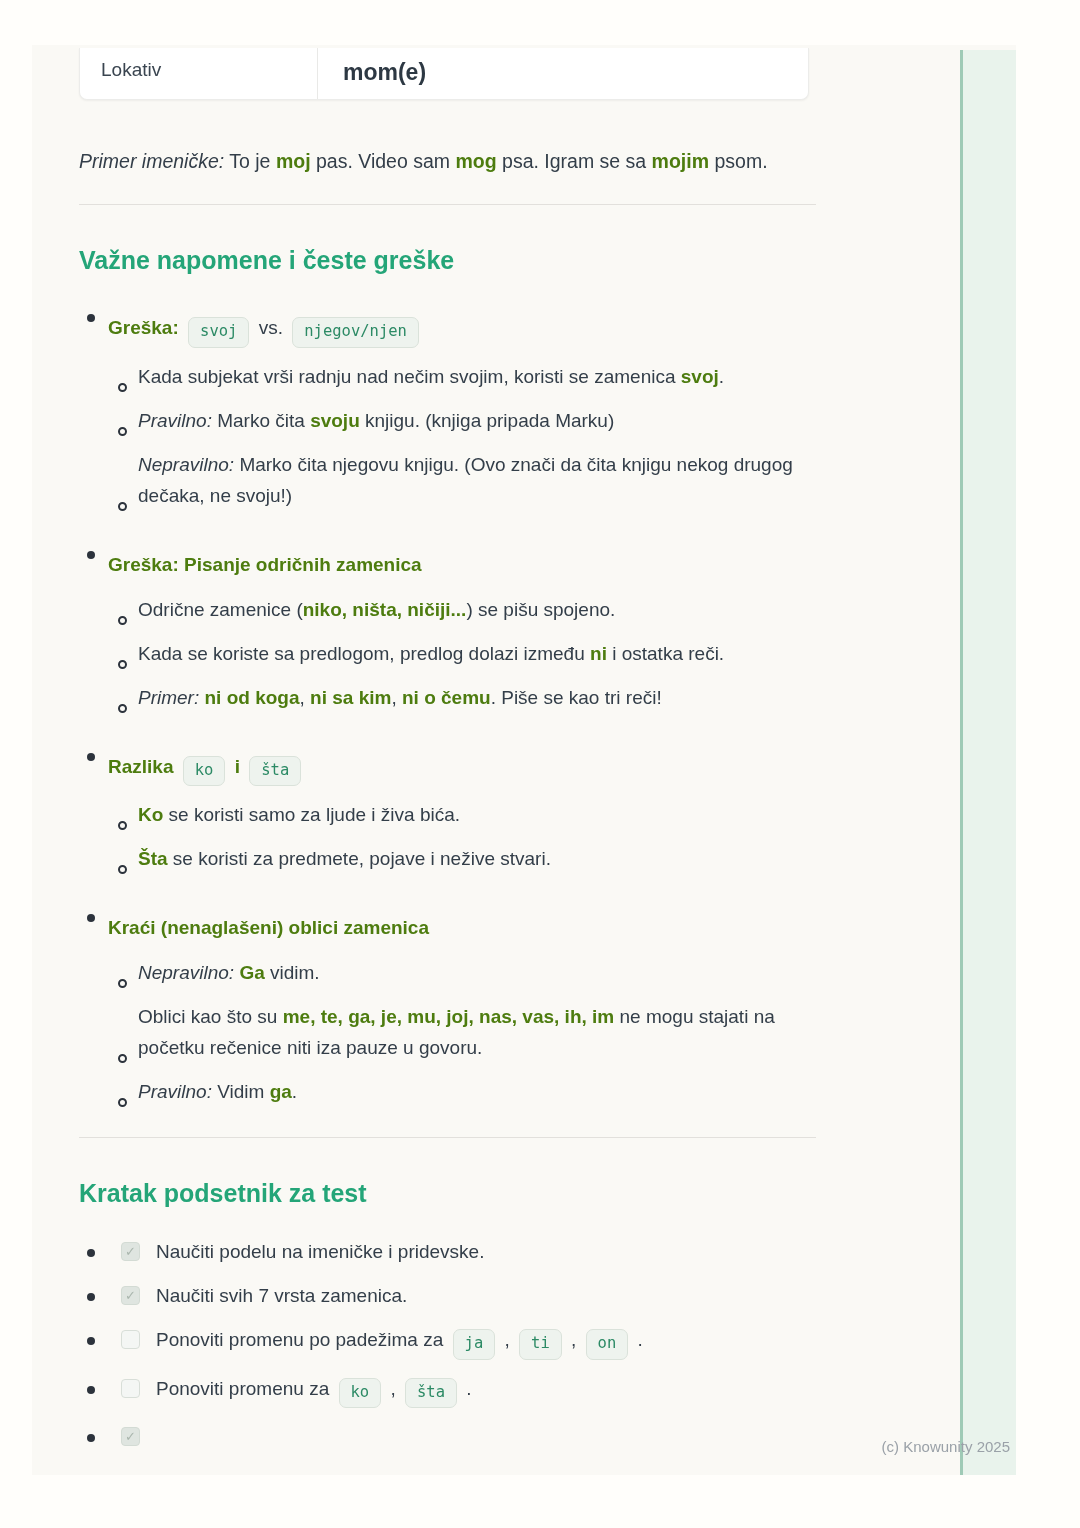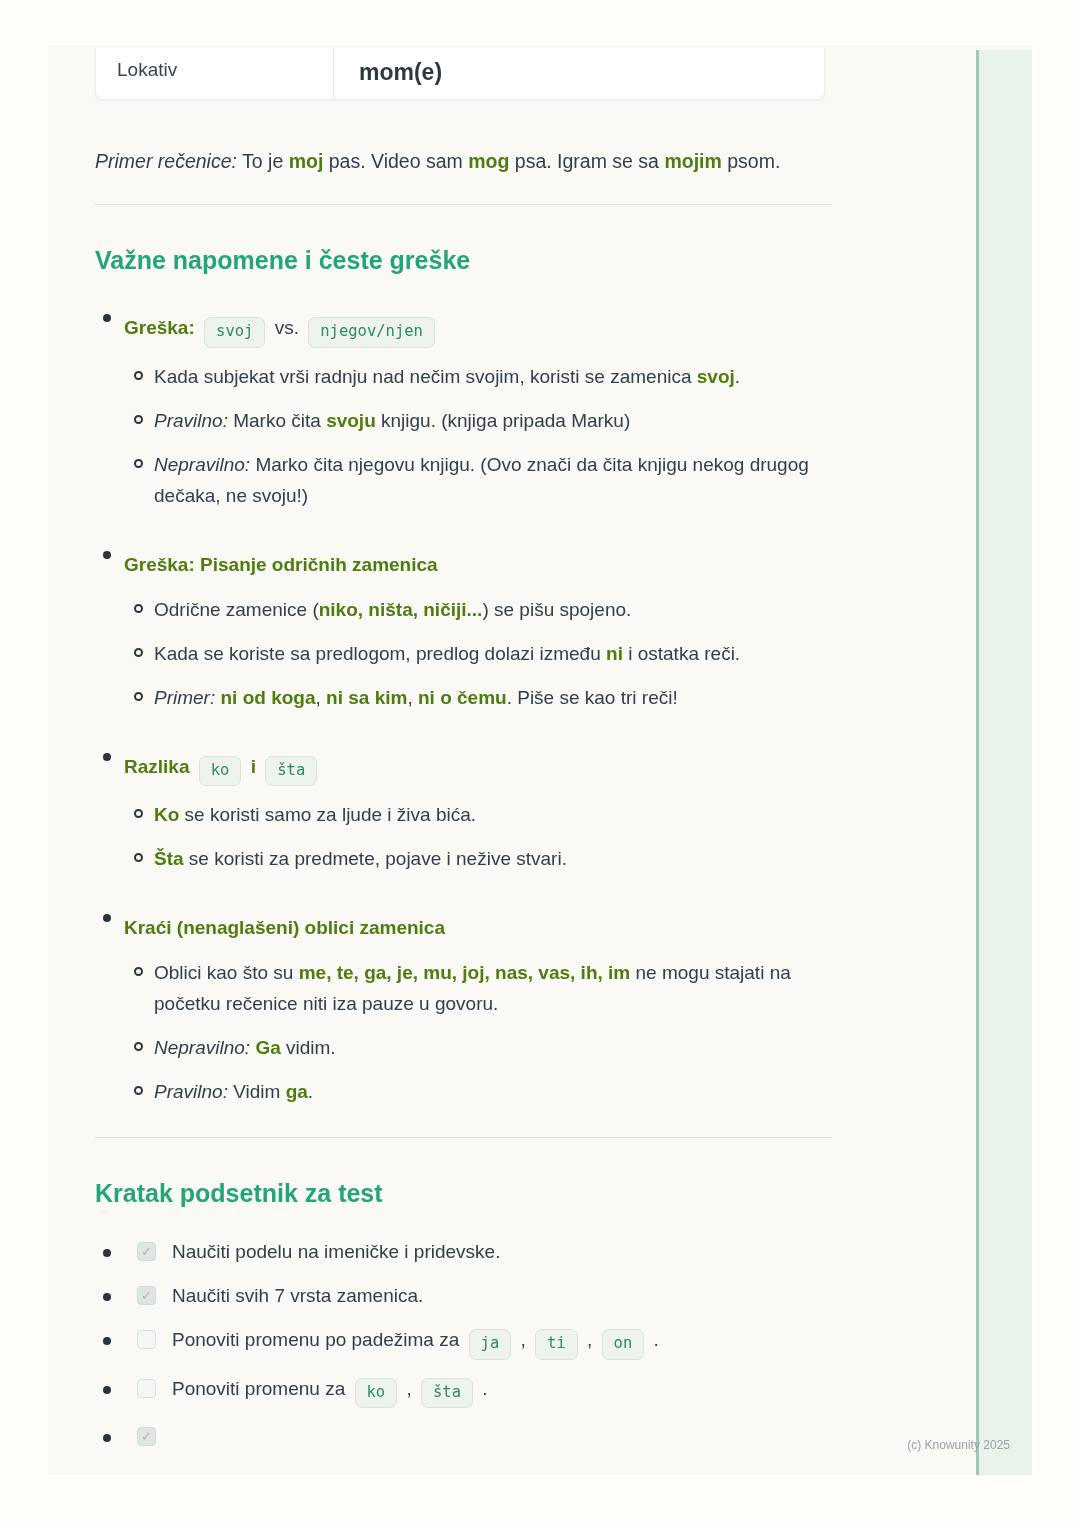--- a/index.html
+++ b/index.html
@@ -6,21 +6,21 @@
   html, body { width: 1080px; height: 1528px; }
   body {
     background: #fffefb;
     font-family: "Liberation Sans", sans-serif;
     color: #333e49;
     overflow: hidden;
     position: relative;
   }
   .page {
     position: absolute;
-    left: 48px; top: 45px;
+    left: 32px; top: 45px;
     width: 984px; height: 1430px;
     background: #faf9f5;
   }
   .side-accent {
     position: absolute;
     top: 5px; right: 0; bottom: 0;
     width: 56px;
     background: #e9f3ec;
     border-left: 3px solid #9fcab6;
   }
@@ -97,21 +97,21 @@
   .l1-marker {
     flex: 0 0 auto;
     width: 8px; height: 8px;
     border-radius: 50%;
     background: #2c333c;
     margin: 12px 13px 0 8px;
   }
   .l1-body { flex: 1; }
   .l1-lead { font-size: 19px; line-height: 32px; margin-top: 10px; }
   .sub-list { margin-top: 10px; }
-  .l2-item { display: flex; align-items: flex-start; margin-left: 10px; margin-top: 13px; }
+  .l2-item { display: flex; align-items: flex-end; margin-left: 10px; margin-top: 13px; }
   .l2-marker {
     flex: 0 0 auto;
     width: 9px; height: 9px;
     border-radius: 50%;
     border: 2px solid #2c333c;
     background: transparent;
     margin: 10px 11px 0 0;
   }
   .l2-text {
     flex: 1;
@@ -139,39 +139,39 @@
   .checkbox.unchecked {
     background: #f4f6f4;
     border: 1px solid #d8ded8;
     color: transparent;
   }
   .check-text { flex: 1; font-size: 19px; line-height: 30px; }
   .footer-credit {
     position: absolute;
     top: 1438px;
     right: 70px;
-    font-size: 12px;
+    font-size: 15px;
     color: #9aa1a8;
     z-index: 5;
   }
 </style>
 </head>
 <body>
 
 <div class="page">
   <div class="side-accent"></div>
 
   <div class="content">
 
     <div class="table-card">
       <div class="table-cell-1">Lokativ</div>
       <div class="table-cell-2">mom(e)</div>
     </div>
 
-    <p class="example-par"><span class="i">Primer rečenice:</span><span> To je </span><span class="b">moj</span><span> pas. Video sam </span><span class="b">mog</span><span> psa. Igram se sa </span><span class="b">mojim</span><span> psom.</span></p>
+    <p class="example-par"><span class="i">Primer imeničke:</span><span> To je </span><span class="b">moj</span><span> pas. Video sam </span><span class="b">mog</span><span> psa. Igram se sa </span><span class="b">mojim</span><span> psom.</span></p>
 
     <hr class="divider">
 
     <h2 class="section-title">Važne napomene i česte greške</h2>
 
     <div class="notes-list">
         <div class="l1-item">
           <span class="l1-marker"></span>
           <div class="l1-body">
             <div class="l1-lead"><span class="b">Greška:</span><span> </span><span class="code-badge">svoj</span><span> vs. </span><span class="code-badge">njegov/njen</span></div>
@@ -227,25 +227,25 @@
             </div>
           </div>
         </div>
         <div class="l1-item">
           <span class="l1-marker"></span>
           <div class="l1-body">
             <div class="l1-lead"><span class="b">Kraći (nenaglašeni) oblici zamenica</span></div>
             <div class="sub-list">
               <div class="l2-item">
                 <span class="l2-marker"></span>
+                <div class="l2-text"><span class="i">Nepravilno:</span><span> </span><span class="b">Ga</span><span> vidim.</span></div>
+              </div>
+              <div class="l2-item">
+                <span class="l2-marker"></span>
                 <div class="l2-text"><span>Oblici kao što su </span><span class="b">me, te, ga, je, mu, joj, nas, vas, ih, im</span><span> ne mogu stajati na početku rečenice niti iza pauze u govoru.</span></div>
-              </div>
-              <div class="l2-item">
-                <span class="l2-marker"></span>
-                <div class="l2-text"><span class="i">Nepravilno:</span><span> </span><span class="b">Ga</span><span> vidim.</span></div>
               </div>
               <div class="l2-item">
                 <span class="l2-marker"></span>
                 <div class="l2-text"><span class="i">Pravilno:</span><span> Vidim </span><span class="b">ga</span><span>.</span></div>
               </div>
             </div>
           </div>
         </div>
       </div>
 

